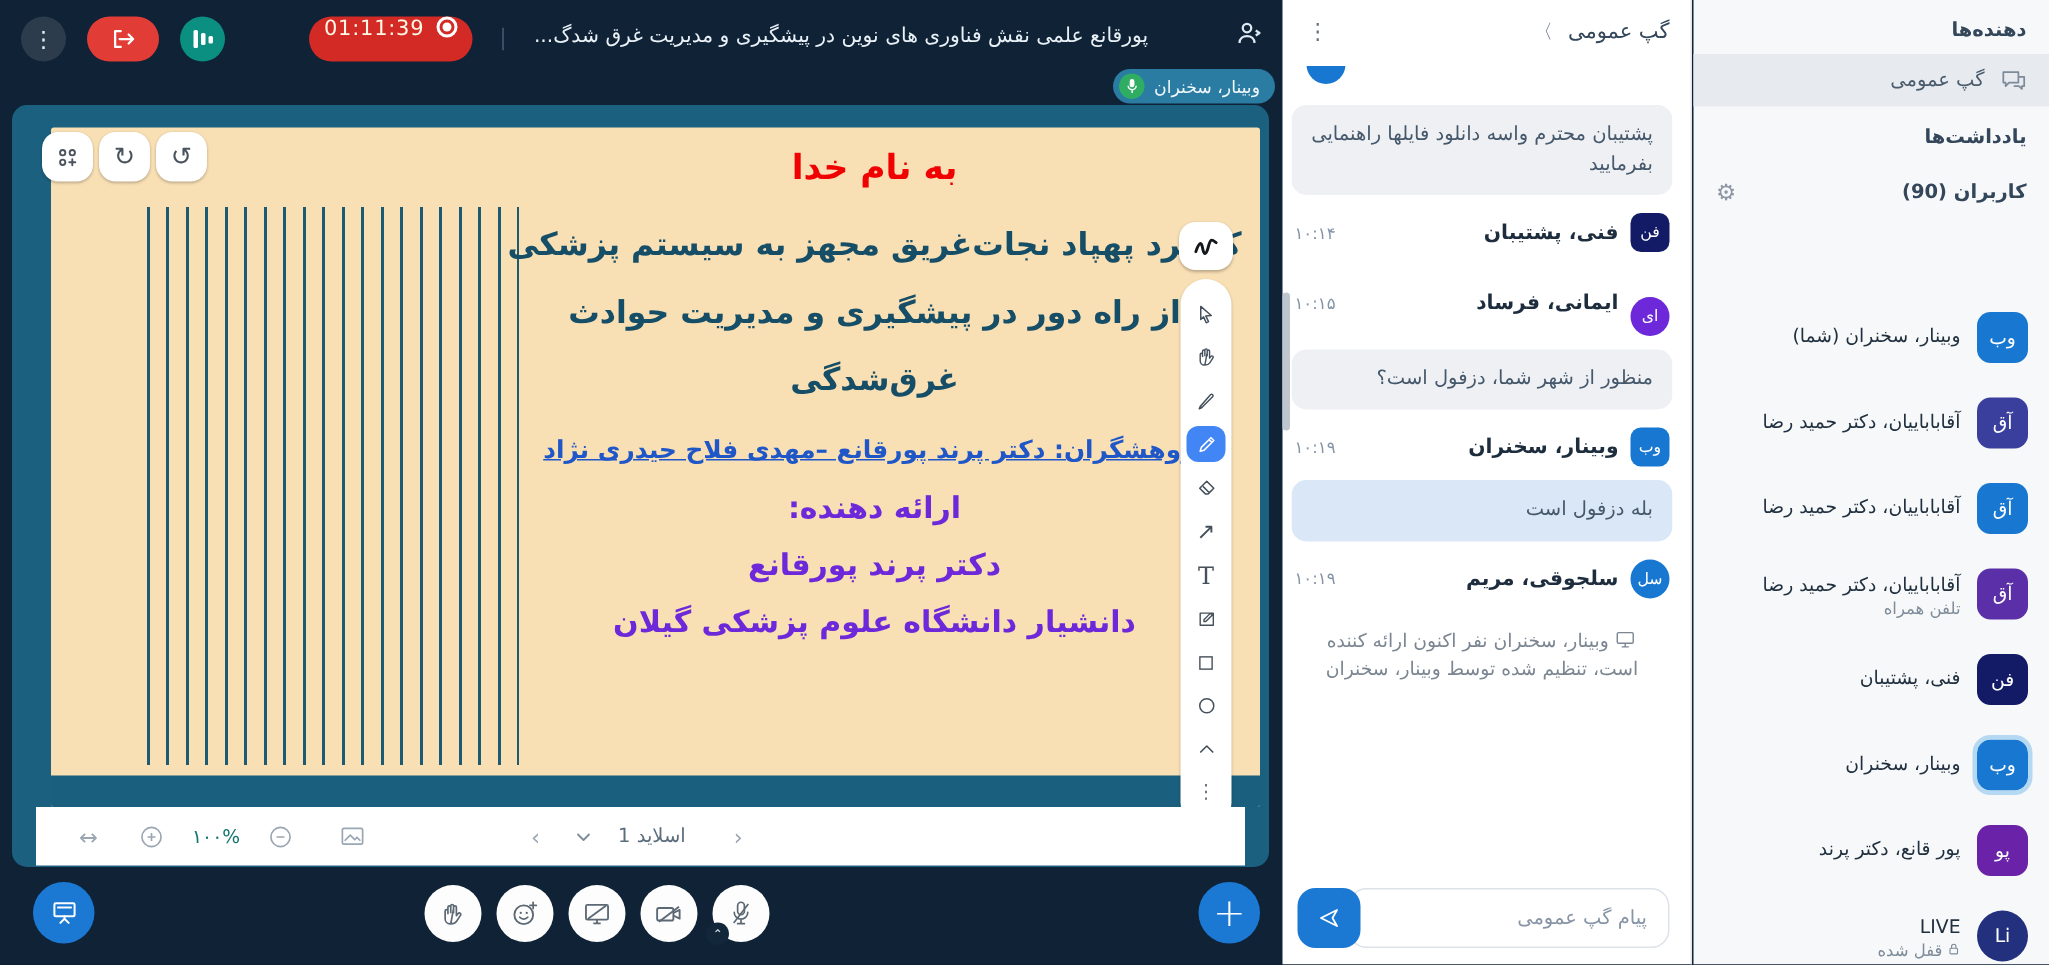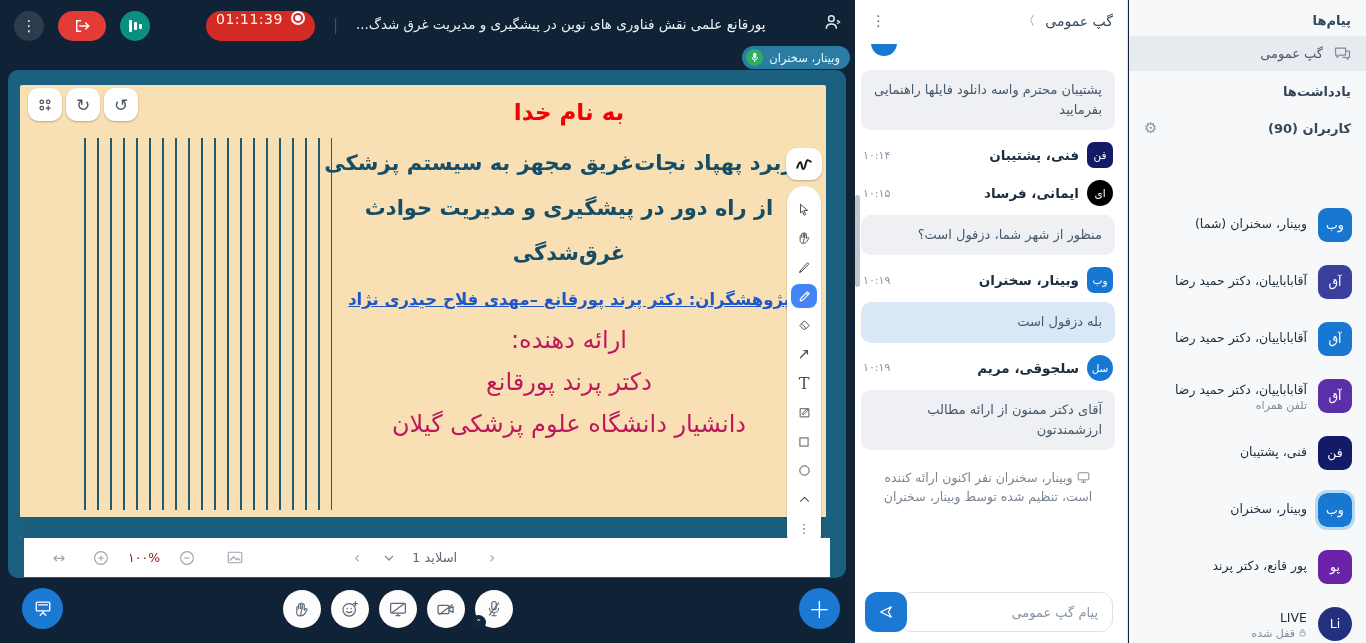--- a/index.html
+++ b/index.html
@@ -18,40 +18,40 @@
   .rec-ic{width:14px;height:14px;border:2px solid #fff;border-radius:50%;display:flex;align-items:center;justify-content:center}
   .rec-ic i{width:6px;height:6px;background:#fff;border-radius:50%}
   .tb-div{color:#3d5266;margin:16px 0 0 18px;font-size:15px}
   .tb-title{color:#e9f1f7;font-size:13.5px;margin:16px 0 0 18px;direction:rtl;white-space:nowrap}
   .people-toggle{margin:12px 12px 0 auto;display:flex;align-items:center;color:#dfe9f2;cursor:pointer}
   .speaker-pill{position:absolute;right:5px;top:46px;height:23px;background:#2a7ca2;border-radius:12px;display:flex;align-items:center;gap:6px;padding:0 10px 0 4px;cursor:pointer}
   .speaker-pill .mic-dot{width:17px;height:17px;border-radius:50%;background:#2fae63;display:flex;align-items:center;justify-content:center}
   .speaker-pill span.lbl{color:#f2f8fc;font-size:11.5px;direction:rtl;white-space:nowrap}
 
   .stage{position:absolute;left:8px;top:70px;width:838px;height:508px;background:#1c6080;border-radius:10px}
-  .board{position:absolute;left:12px;top:15px;width:806px;height:453px;background:#f8dfb4;border-radius:2px;overflow:hidden}
+  .board{position:absolute;left:26px;top:15px;width:806px;height:453px;background:#f8dfb4;border-radius:2px;overflow:hidden}
   .vlines{position:absolute;left:64px;top:53px;width:248px;height:372px;background:repeating-linear-gradient(90deg,#1d5a73 0 2px,transparent 2px 13px)}
   .slide-txt{position:absolute;left:300px;right:8px;top:14px;text-align:center;direction:rtl}
   .t-bism{color:#f00202;font-weight:bold;font-size:23px}
   .t-main{color:#154e66;font-weight:bold;font-size:21px;line-height:2.15;margin-top:16px}
   .t-res{color:#1f57c9;font-weight:bold;font-size:16.5px;margin-top:14px;text-decoration:underline}
-  .t-red{color:#be185d;font-weight:normal;font-size:24px;margin-top:17px}
+  .t-red{color:#6d28d9;font-weight:bold;font-size:20px;margin-top:17px}
   .slide-footer{position:absolute;left:0;right:0;bottom:0;height:21px;background:#1b5f7e}
 
   .corner-btn{position:absolute;top:18px;width:34px;height:33px;background:#fff;border-radius:11px;display:flex;align-items:center;justify-content:center;color:#4a545e;font-size:17px;box-shadow:0 1px 2px rgba(0,0,0,.25);cursor:pointer}
 
   .scribble-btn{position:absolute;right:24px;top:78px;width:36px;height:32px;background:#fff;border-radius:11px;display:flex;align-items:center;justify-content:center;box-shadow:0 1px 2px rgba(0,0,0,.25);cursor:pointer}
   .tool-rail{position:absolute;right:25px;top:116px;width:34px;height:366px;background:#fff;border-radius:17px;display:flex;flex-direction:column;align-items:center;justify-content:space-evenly;padding:6px 0;box-shadow:0 1px 2px rgba(0,0,0,.25)}
   .tool{width:26px;height:24px;display:flex;align-items:center;justify-content:center;color:#45505b;font-size:15px;cursor:pointer;flex:none}
   .tool.active{background:#4286f5;border-radius:8px;color:#fff}
   .tool svg{display:block}
 
   .slide-nav{position:absolute;left:16px;top:468px;width:806px;height:39px;background:#fff;display:flex;align-items:center;color:#9aa6b2}
   .sn{display:flex;align-items:center;justify-content:center;cursor:pointer;font-size:15px}
-  .sn-zoomtxt{font-size:12.5px;color:#7f1d1d;cursor:default}
+  .sn-zoomtxt{font-size:12.5px;color:#0f766e;cursor:default}
   .sn-slide{font-size:13px;color:#5c6d7c;direction:rtl;cursor:default}
 
   .dock{position:absolute;left:0;top:578px;width:855px;height:65px;display:flex;align-items:center}
   .dock-share{position:absolute;left:22px;top:10px;width:41px;height:41px;border-radius:50%;background:#1b79d4;display:flex;align-items:center;justify-content:center;cursor:pointer}
   .dock-group{position:absolute;left:283px;top:12px;display:flex;gap:10px}
   .dock-btn{position:relative;width:38px;height:38px;border-radius:50%;background:#fdfdfd;display:flex;align-items:center;justify-content:center;cursor:pointer}
   .mic-caret{position:absolute;left:-4px;bottom:-2px;width:15px;height:15px;border-radius:50%;background:#13273b;color:#d7e2ec;font-size:8px;display:flex;align-items:center;justify-content:center}
   .dock-plus{position:absolute;right:15px;top:10px;width:41px;height:41px;border-radius:50%;background:#1b79d4;color:#fff;font-size:26px;font-weight:300;display:flex;align-items:center;justify-content:center;cursor:pointer}
 
   
@@ -333,60 +333,59 @@
 
       <div class="bubble" style="margin-top:26px">پشتیبان محترم واسه دانلود فایلها راهنمایی بفرمایید</div>
 
       <div class="mhdr">
         <span class="mav sq" style="background: rgb(20, 27, 102);">فن</span>
         <span class="mname">فنی، پشتیبان</span>
         <span class="mtime">۱۰:۱۴</span>
       </div>
 
       <div class="mhdr">
-        <span class="mav ci" style="background: #000000;">ای</span>
+        <span class="mav ci" style="background: #6d28d9; margin-top: 18px;">ای</span>
         <span class="mname">ایمانی، فرساد</span>
         <span class="mtime">۱۰:۱۵</span>
       </div>
       <div class="bubble">منظور از شهر شما، دزفول است؟</div>
 
       <div class="mhdr">
         <span class="mav sq" style="background: rgb(24, 120, 209);">وب</span>
         <span class="mname">وبینار، سخنران</span>
         <span class="mtime">۱۰:۱۹</span>
       </div>
       <div class="bubble blue">بله دزفول است</div>
 
       <div class="mhdr">
         <span class="mav ci" style="background: rgb(24, 120, 209);">سل</span>
         <span class="mname">سلجوقی، مریم</span>
         <span class="mtime">۱۰:۱۹</span>
       </div>
-      <div class="bubble">آقای دکتر ممنون از ارائه مطالب ارزشمندتون</div>
 
       <div class="sysmsg"><svg width="15" height="13" viewBox="0 0 24 22">
             <rect x="3" y="3" width="18" height="12" rx="1.5" fill="none" stroke="#7b8692" stroke-width="1.6"></rect>
             <path d="M12 15v4M8 19h8" stroke="#7b8692" stroke-width="1.6"></path>
           </svg><span>وبینار، سخنران نفر اکنون ارائه کننده است، تنظیم شده توسط وبینار، سخنران</span></div>
     </div>
 
     <div class="chat-scrollbar"></div>
 
     <div class="chat-input-row">
       <div class="send-btn">
         <svg width="18" height="16" viewBox="0 0 24 24">
             <path d="M20 4L4 12l16 8-4.5-8z" fill="none" stroke="#fff" stroke-width="1.8" stroke-linejoin="round"></path>
           </svg>
       </div>
       <input class="chat-input" type="text" placeholder="پیام گپ عمومی" style="">
     </div>
   </div>
 
   <div class="sidebar">
-    <div class="sec-lbl">پیام‌ها</div>
+    <div class="sec-lbl">دهنده‌ها</div>
     <div class="side-row sel">
       <span class="sic">
         <svg width="19" height="17" viewBox="0 0 24 22">
             <path d="M3 4h13v9H8l-3 3v-3H3z" fill="none" stroke="#7c8a99" stroke-width="1.5" stroke-linejoin="round"></path>
             <path d="M16 8h5v8h-2v2.5L16.5 16H12" fill="none" stroke="#7c8a99" stroke-width="1.5" stroke-linejoin="round"></path>
           </svg>
       </span>
       <span>گپ عمومی</span>
     </div>
     <div class="sec-lbl">یادداشت‌ها</div>

